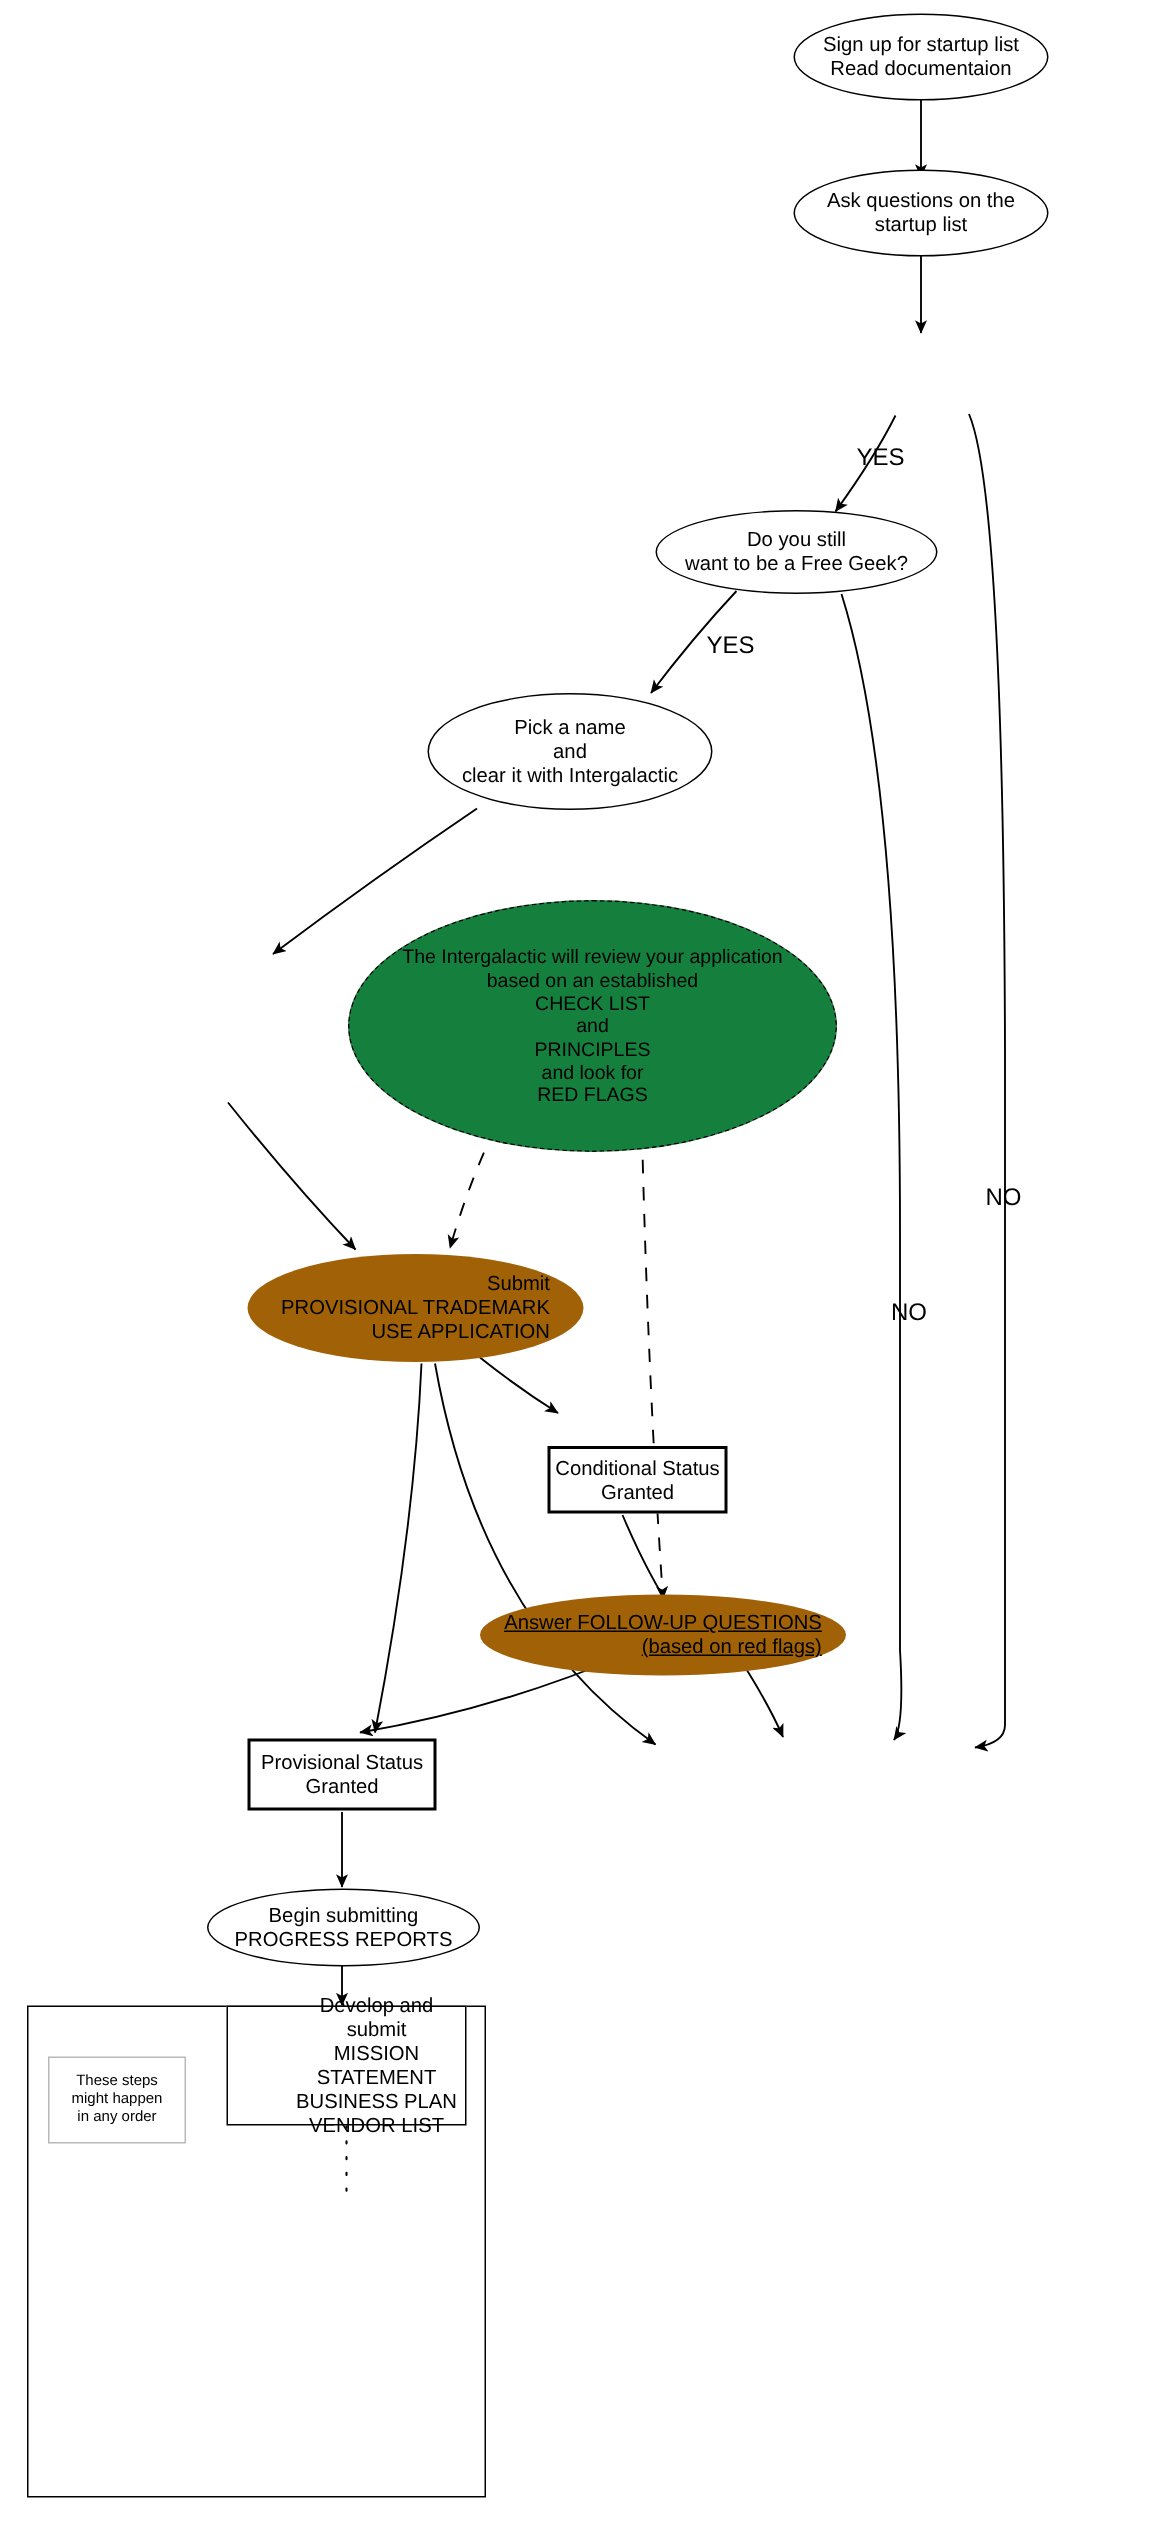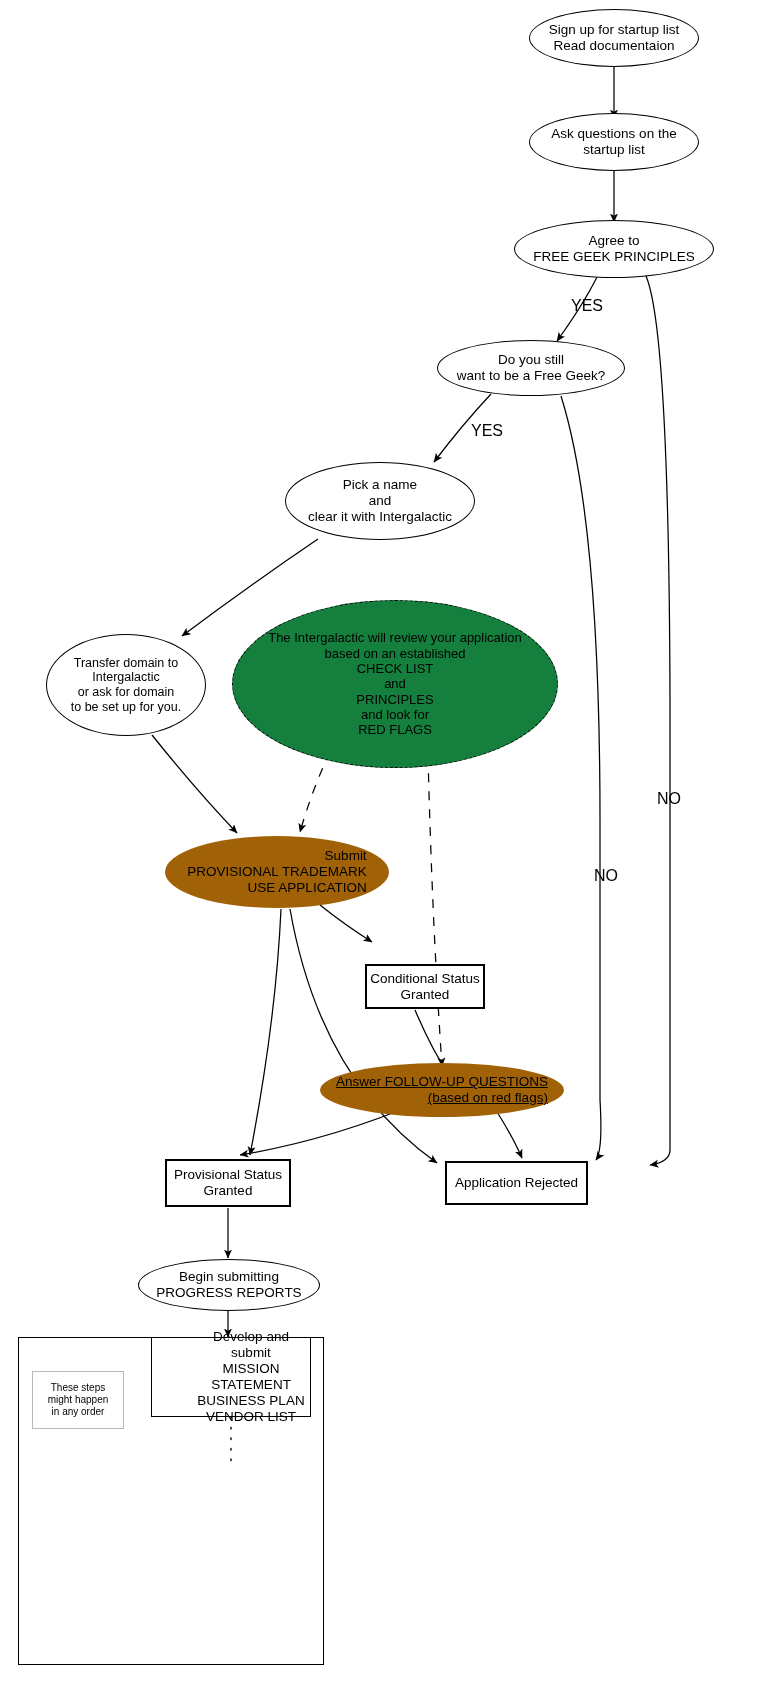--- a/index.html
+++ b/index.html
@@ -79,42 +79,32 @@
   <div class="node ell" style="left:529px;top:9px;width:170px;height:58px;">
     <span>Sign up for startup list
 Read documentaion</span>
   </div>
 
   <div class="node ell" style="left:529px;top:113px;width:170px;height:58px;">
     <span>Ask questions on the
 startup list</span>
   </div>
 
-  <div class="node ell" style="left:514px;top:220px;width:200px;height:58px;">
-    <span>Agree to
-FREE GEEK PRINCIPLES</span>
-  </div>
 
   <div class="node ell" style="left:437px;top:340px;width:188px;height:56px;">
     <span>Do you still
 want to be a Free Geek?</span>
   </div>
 
   <div class="node ell" style="left:285px;top:462px;width:190px;height:78px;">
     <span>Pick a name
 and
 clear it with Intergalactic</span>
   </div>
 
-  <div class="node ell" style="left:46px;top:634px;width:160px;height:102px;font-size:12.5px;">
-    <span>Transfer domain to
-Intergalactic
-or ask for domain
-to be set up for you.</span>
-  </div>
 
   <div class="node ell-dash" style="left:232px;top:600px;width:326px;height:168px;font-size:13px;">
     <span>The Intergalactic will review your application
 based on an established
 CHECK LIST
 and
 PRINCIPLES
 and look for
 RED FLAGS</span>
   </div>
@@ -133,23 +123,20 @@
   <div class="node ell-gray" style="left:320px;top:1063px;width:244px;height:54px;text-decoration:underline;">
     <span>Answer FOLLOW-UP QUESTIONS
 (based on red flags)</span>
   </div>
 
   <div class="node box-thick" style="left:165px;top:1159px;width:126px;height:48px;">
     <span>Provisional Status
 Granted</span>
   </div>
 
-  <div class="node box-thick" style="left:445px;top:1161px;width:143px;height:44px;">
-    <span>Application Rejected</span>
-  </div>
 
   <div class="node ell" style="left:138px;top:1259px;width:182px;height:52px;">
     <span>Begin submitting
 PROGRESS REPORTS</span>
   </div>
 
   <div class="cluster" style="position:absolute;left:18px;top:1337px;width:304px;height:326px;"></div>
 
   <div class="node box-note" style="left:32px;top:1371px;width:92px;height:58px;font-size:10px;">
     <span>These steps

